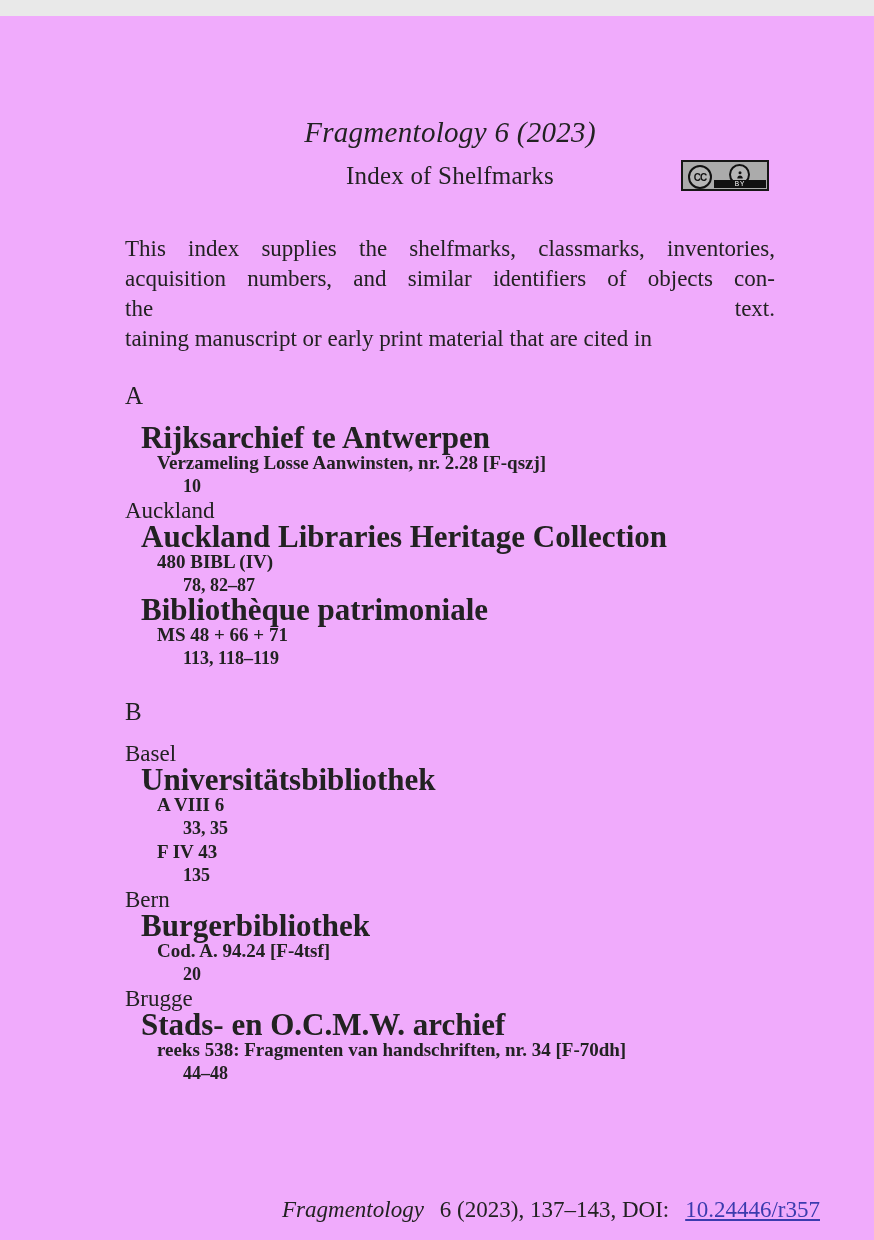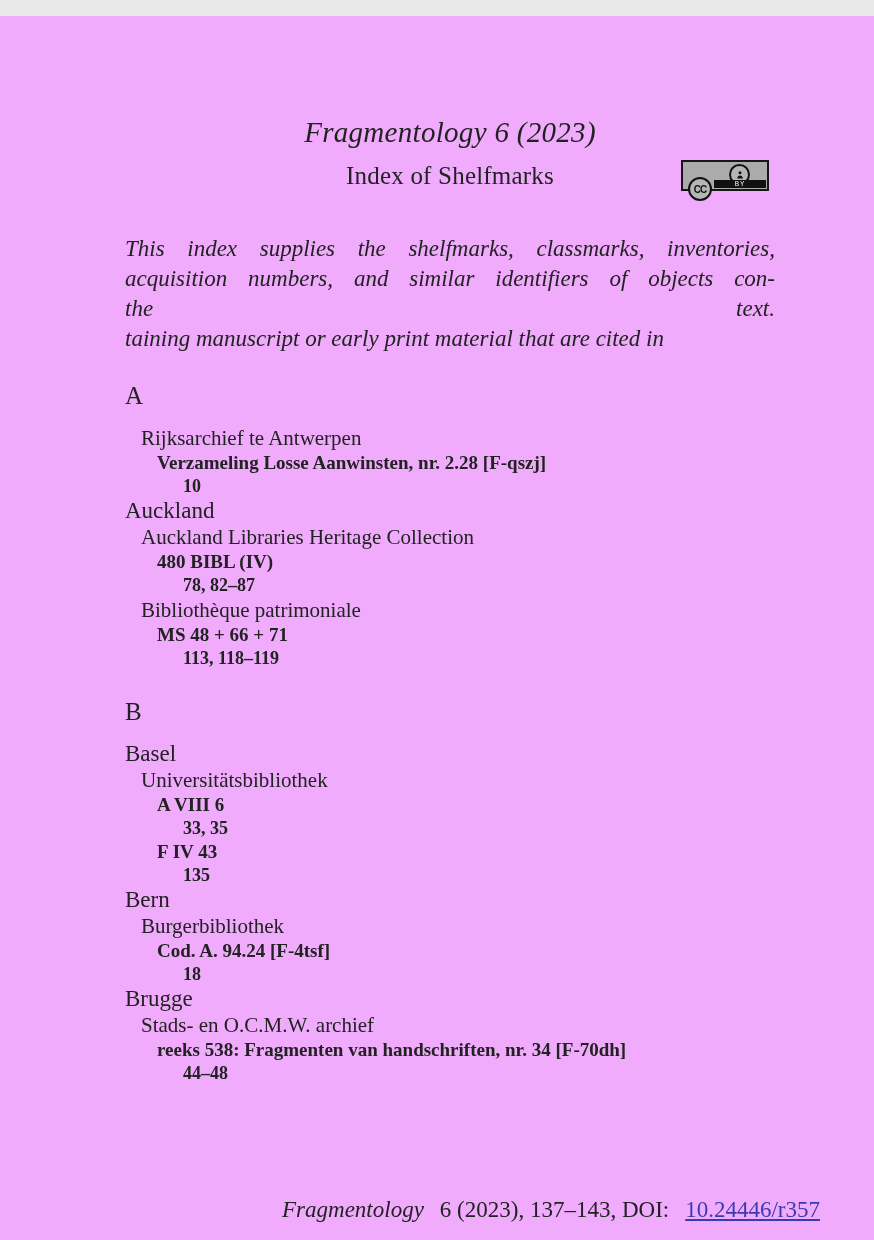--- a/index.html
+++ b/index.html
@@ -32,21 +32,21 @@
   .cc-badge {
     position: absolute; right: 6px; top: -2px;
     width: 88px; height: 31px;
     background: #ababab;
     border: 2px solid #161616;
     box-sizing: border-box;
     display: inline-block;
     cursor: pointer;
   }
   .cc-circle {
-    position: absolute; left: 5px; top: 15px;
+    position: absolute; left: 5px; top: 3px;
     width: 20px; height: 20px;
     border: 2.5px solid #111; border-radius: 50%;
     background: #b5b5b5;
     display: flex; align-items: center; justify-content: center;
     font-family: "Liberation Sans", sans-serif;
     font-weight: bold; font-size: 10px; letter-spacing: -1px; color: #111;
   }
   .person-circle {
     position: absolute; right: 17px; top: 2px;
     width: 17px; height: 17px;
@@ -58,30 +58,30 @@
   .by-bar {
     position: absolute; right: 1px; bottom: 1px;
     width: 52px; height: 8px;
     background: #111; color: #fff;
     font-family: "Liberation Sans", sans-serif;
     font-size: 6.5px; line-height: 8px; text-align: center; letter-spacing: 1px;
   }
 
   
   .intro { margin-top: 44px; font-size: 23px; line-height: 30px; }
-  .intro-line { text-align: justify; text-align-last: justify; font-style: italic; }
+  .intro-line { text-align: justify; text-align-last: justify; }
   .intro-line:last-child { text-align-last: left; }
 
   
   .section-heading {
     font-size: 25px; font-weight: normal;
     margin: 26px 0 14px 0; line-height: 31px;
   }
   .city        { font-size: 23px; line-height: 26px; }
-  .institution { font-size: 21px; line-height: 26px; padding-left: 16px; }
+  .institution { font-size: 31px; line-height: 26px; padding-left: 16px; font-weight: bold; }
   .shelfmark   { font-size: 19px; line-height: 24px; padding-left: 32px; font-weight: bold; }
   .pages       { font-size: 18px; line-height: 23px; padding-left: 58px; font-weight: bold; }
 
   
   .footer {
     position: absolute; top: 1181px; right: 54px;
     font-size: 23px;
     display: inline-flex; align-items: baseline; gap: 16px;
     white-space: nowrap;
   }
@@ -140,21 +140,21 @@
       <div class="city">Basel</div>
       <div class="institution">Universitätsbibliothek</div>
       <div class="shelfmark">A VIII 6</div>
       <div class="pages">33, 35</div>
       <div class="shelfmark">F IV 43</div>
       <div class="pages">135</div>
 
       <div class="city">Bern</div>
       <div class="institution">Burgerbibliothek</div>
       <div class="shelfmark">Cod. A. 94.24 [F-4tsf]</div>
-      <div class="pages">18</div>
+      <div class="pages">20</div>
 
       <div class="city">Brugge</div>
       <div class="institution">Stads- en O.C.M.W. archief</div>
       <div class="shelfmark">reeks 538: Fragmenten van handschriften, nr. 34 [F-70dh]</div>
       <div class="pages">44–48</div>
     </section>
 
   </div>
 
   <div class="footer">

